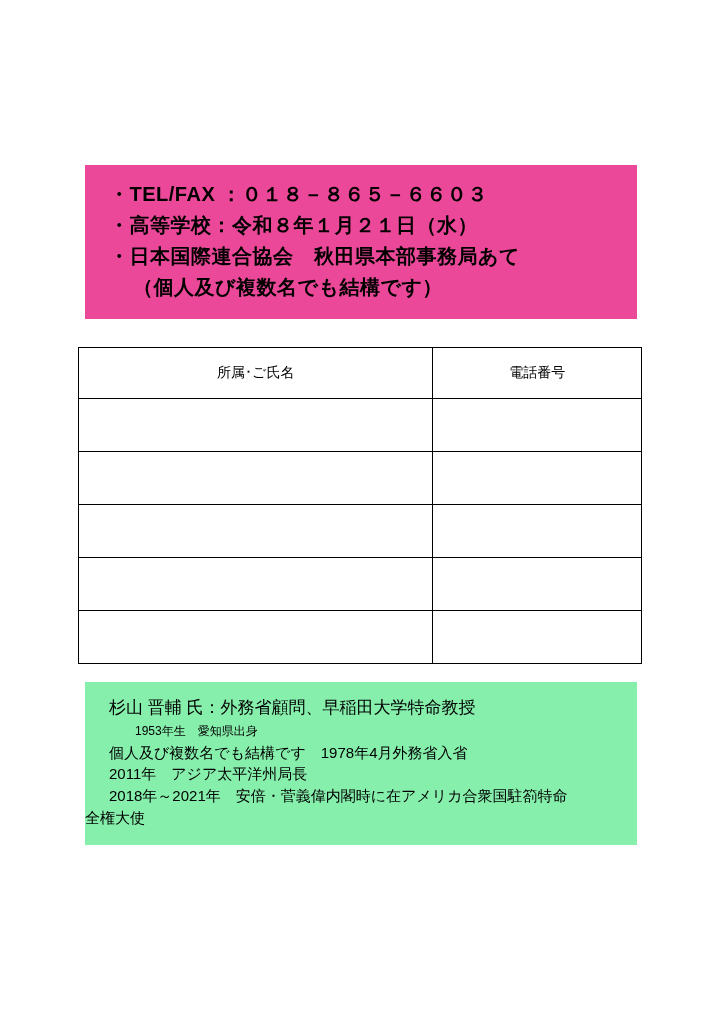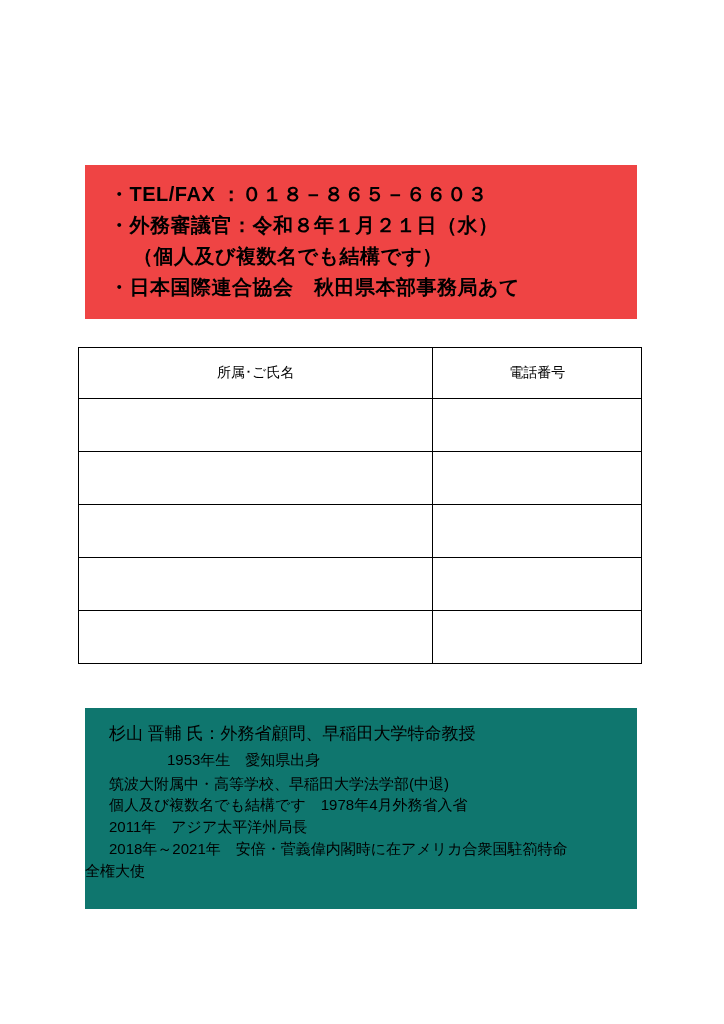--- a/index.html
+++ b/index.html
@@ -41,21 +41,21 @@
     margin: 8px 0 0 0;
     letter-spacing: 0.5px;
   }
 
   
   .info-panel {
     position: absolute;
     left: 85px;
     top: 165px;
     width: 552px;
-    background: #ef4444;
+    background: #ec4899;
     padding: 14px 0 16px 0;
     box-sizing: border-box;
   }
   .info-line {
     font-size: 20px;
     font-weight: bold;
     line-height: 1.55;
     padding-left: 24px;
     letter-spacing: 0.5px;
     white-space: nowrap;
@@ -86,61 +86,60 @@
     height: 50px;
   }
   .col-name { width: 63%; }
   .col-tel  { width: 37%; }
   .row-blank td { height: 52px; }
 
   
   .profile-panel {
     position: absolute;
     left: 85px;
-    top: 708px;
+    top: 682px;
     width: 552px;
-    background: #0f766e;
-    padding: 12px 0 28px 0;
+    background: #86efac;
+    padding: 12px 0 16px 0;
     box-sizing: border-box;
   }
   .profile-head {
     font-size: 17px;
     padding-left: 24px;
     line-height: 1.6;
     white-space: nowrap;
   }
   .profile-birth {
-    font-size: 15px;
+    font-size: 12px;
     padding-left: 50px;
     line-height: 1.7;
     white-space: nowrap;
-    margin-left: 32px;
   }
   .profile-line {
     font-size: 15px;
     padding-left: 24px;
     line-height: 1.45;
     white-space: nowrap;
   }
   .profile-line.center-cont {
     padding-left: 0;
     text-align: left;
   }
 </style>
 </head>
 <body>
 
 <div class="page">
 
 
   <div class="info-panel">
     <div class="info-line">・TEL/FAX ：０１８－８６５－６６０３</div>
-    <div class="info-line">・外務審議官：令和８年１月２１日（水）</div>
+    <div class="info-line">・高等学校：令和８年１月２１日（水）</div>
+    <div class="info-line">・日本国際連合協会　秋田県本部事務局あて</div>
     <div class="info-line indent">（個人及び複数名でも結構です）</div>
-    <div class="info-line">・日本国際連合協会　秋田県本部事務局あて</div>
   </div>
 
   <table class="form-table">
     <thead>
       <tr>
         <th class="col-name">所属･ご氏名</th>
         <th class="col-tel">電話番号</th>
       </tr>
     </thead>
     <tbody>
@@ -163,20 +162,19 @@
       <tr class="row-blank">
         <td></td>
         <td></td>
       </tr>
     </tbody>
   </table>
 
   <div class="profile-panel">
     <div class="profile-head">杉山 晋輔 氏：外務省顧問、早稲田大学特命教授</div>
     <div class="profile-birth">1953年生　愛知県出身</div>
-    <div class="profile-line">筑波大附属中・高等学校、早稲田大学法学部(中退)</div>
     <div class="profile-line">個人及び複数名でも結構です　1978年4月外務省入省</div>
     <div class="profile-line">2011年　アジア太平洋州局長</div>
     <div class="profile-line">2018年～2021年　安倍・菅義偉内閣時に在アメリカ合衆国駐箚特命</div>
     <div class="profile-line center-cont">全権大使</div>
   </div>
 
 </div>
 
 </body></html>

